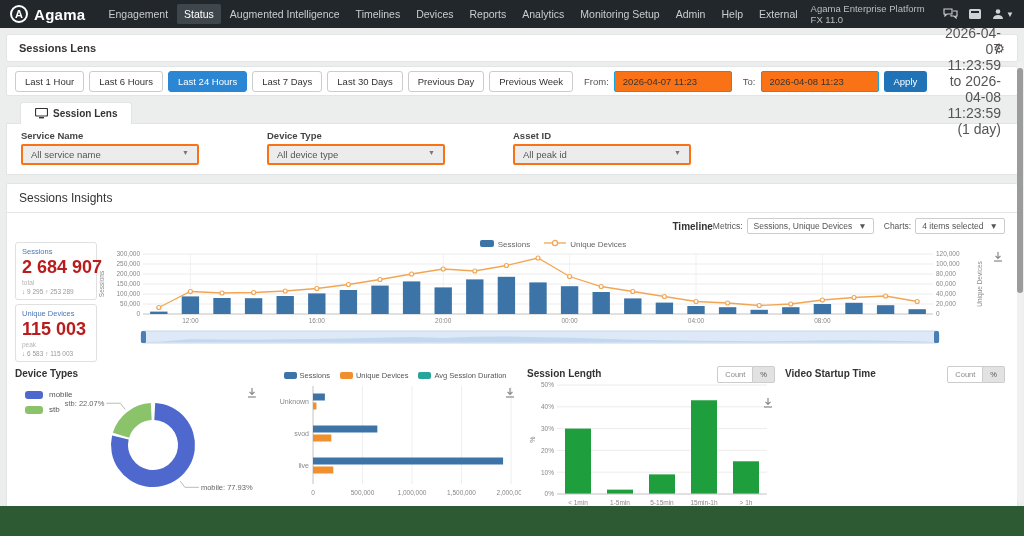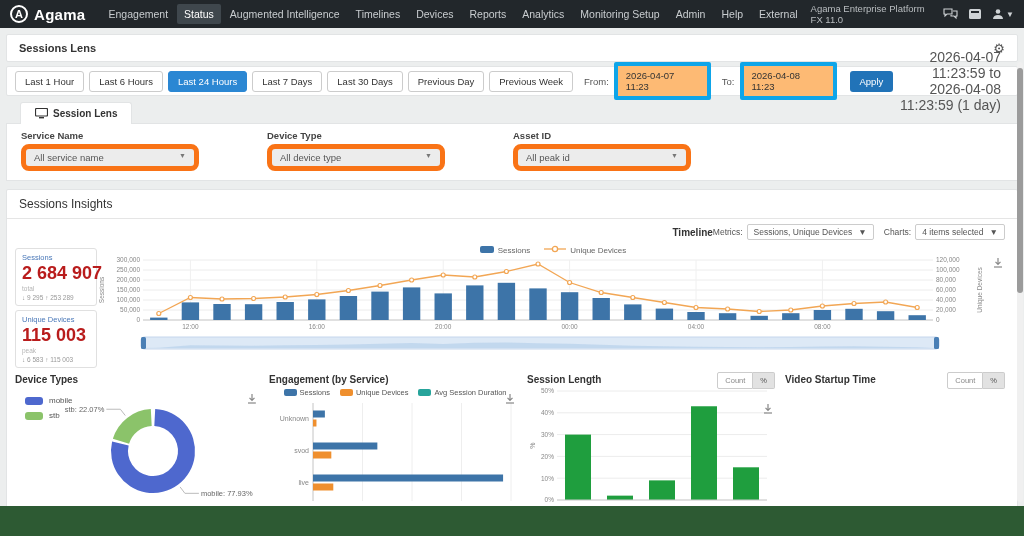--- a/index.html
+++ b/index.html
@@ -23,36 +23,36 @@
   
   .title-bar { height:28px; display:flex; align-items:center; padding:0 12px; margin-top:6px; }
   .title-bar .t { font-size:11px; font-weight:bold; flex:1; }
   .gear { font-size:13px; color:#555; cursor:pointer; }
   
   .time-bar { height:30px; display:flex; align-items:center; padding:0 8px; gap:5px; }
   .preset { font-size:9.5px; color:#333; background:#fff; border:1px solid #ccc; border-radius:3px;
     padding:4px 9px; cursor:pointer; white-space:nowrap; }
   .preset.active { background:#2b87d3; border-color:#2b87d3; color:#fff; }
   .fromto-label { font-size:9.5px; color:#555; margin-left:6px; }
-  .dt-input { font-size:9.5px; color:#333; background:#fdba74; border:4px solid #0ea5e9; border-radius:2px;
-    padding:4px 8px; width:97px; }
+  .dt-input { font-size:9.5px; color:#333; background:#f97316; border:1px solid #0ea5e9; border-radius:2px;
+    padding:4px 8px; width:118px; }
   .apply-btn { font-size:9.5px; color:#fff; background:#2173b8; border:none; border-radius:3px;
-    padding:5px 10px; cursor:pointer; margin-left:8px; }
+    padding:5px 10px; cursor:pointer; margin-left:0; }
   .range-summary { flex:1; text-align:right; font-size:14px; color:#555; padding-right:8px; }
   
   .tab-zone { margin:6px 6px 0 6px; }
   .tab { display:inline-flex; align-items:center; gap:5px; background:#fff; border:1px solid #e2e4e5;
     border-bottom:none; border-radius:3px 3px 0 0; padding:5px 14px; font-size:10px; font-weight:bold;
     margin-left:14px; position:relative; z-index:2; cursor:pointer; }
   .filter-panel { background:#fff; border:1px solid #e2e4e5; margin-top:-1px; padding:6px 14px 9px 14px;
     display:flex; gap:68px; }
   .filter-group { display:flex; flex-direction:column; gap:3px; }
   .filter-label { font-size:9.5px; font-weight:bold; color:#444; }
-  .select { width:178px; font-size:9.5px; color:#555; background:#ececec; border:5px solid #f97316;
-    border-radius:8px; padding:3px 8px; display:flex; justify-content:space-between; align-items:flex-start; cursor:pointer; }
+  .select { width:178px; font-size:9.5px; color:#555; background:#ececec; border:2px solid #f97316;
+    border-radius:2px; padding:3px 8px; display:flex; justify-content:space-between; align-items:flex-start; cursor:pointer; }
   .select .caret2 { color:#777; font-size:7px; }
   
   .insights { margin-top:8px; padding-bottom:4px; }
   .insights-header { font-size:12px; color:#333; padding:7px 12px; border-bottom:1px solid #e5e5e5; }
   .timeline-head { display:flex; align-items:center; padding:5px 12px 2px 12px; }
   .timeline-label { font-size:10px; font-weight:bold; color:#333; flex:1;text-align:right; }
   .mini-label { font-size:8.5px; color:#555; margin-right:4px; }
   .mini-select { font-size:8.5px; color:#555; background:#fff; border:1px solid #ccc; border-radius:2px;
     padding:2px 6px; display:inline-flex; align-items:center; gap:6px; margin-right:10px; cursor:pointer; }
   .timeline-row { display:flex; padding:2px 8px 0 8px; }
@@ -361,21 +361,20 @@
           <path d="M140.19811016220365,24.0575595403079 A42 42 0 1 1 97.07645727902012,56.55205571755767 L113.64074838036912,60.37622364140338 A25 25 0 1 0 139.3083989060736,41.03426163113565 Z" fill="#4e68ce"></path>
           <path d="M97.83520024955251,53.72038840164506 A42 42 0 0 1 135.80188983779632,24.0575595403079 L136.69160109392638,41.03426163113565 A25 25 0 0 0 114.09238110092411,58.69070738193158 Z" fill="#8bc36a"></path>
           <polyline points="165.08167604184217,101.93859795212819 169.89619622705857,108.32768203250652 183.89619622705857,108.32768203250652" fill="none" stroke="#bbb" stroke-width="1"></polyline>
           <text x="185.89619622705857" y="110.82768203250652" font-size="7.5" fill="#666" text-anchor="start">mobile: 77.93%</text>
           <polyline points="110.29523361034535,30.53951608769753 105.36994180774008,24.235430058843754 91.36994180774008,24.235430058843754" fill="none" stroke="#bbb" stroke-width="1"></polyline>
           <text x="89.36994180774008" y="26.735430058843754" font-size="7.5" fill="#666" text-anchor="end">stb: 22.07%</text>
         </svg>
     </div>
 
     <div class="chart-col" style="width:252px">
-      <div class="chart-title">Engagement (by Service)</div>
       <div class="eng-legend" id="eng-legend">
           <span style="display: inline-flex; align-items: center;"><span class="chip" style="background:#3d74a8"></span>Sessions</span>
           <span style="display: inline-flex; align-items: center;"><span class="chip" style="background:#ef8f2e"></span>Unique Devices</span>
           <span style="display: inline-flex; align-items: center;"><span class="chip" style="background:#27a49b"></span>Avg Session Duration</span>
         </div>
       <span class="dl-icon" style="top:16px">
         <svg width="10" height="10" viewBox="0 0 10 10">
             <path d="M5 0v6M2.5 3.8L5 6.3 7.5 3.8" stroke="#888" stroke-width="1.2" fill="none"></path>
             <path d="M1 9h8" stroke="#888" stroke-width="1.2"></path>
           </svg>

